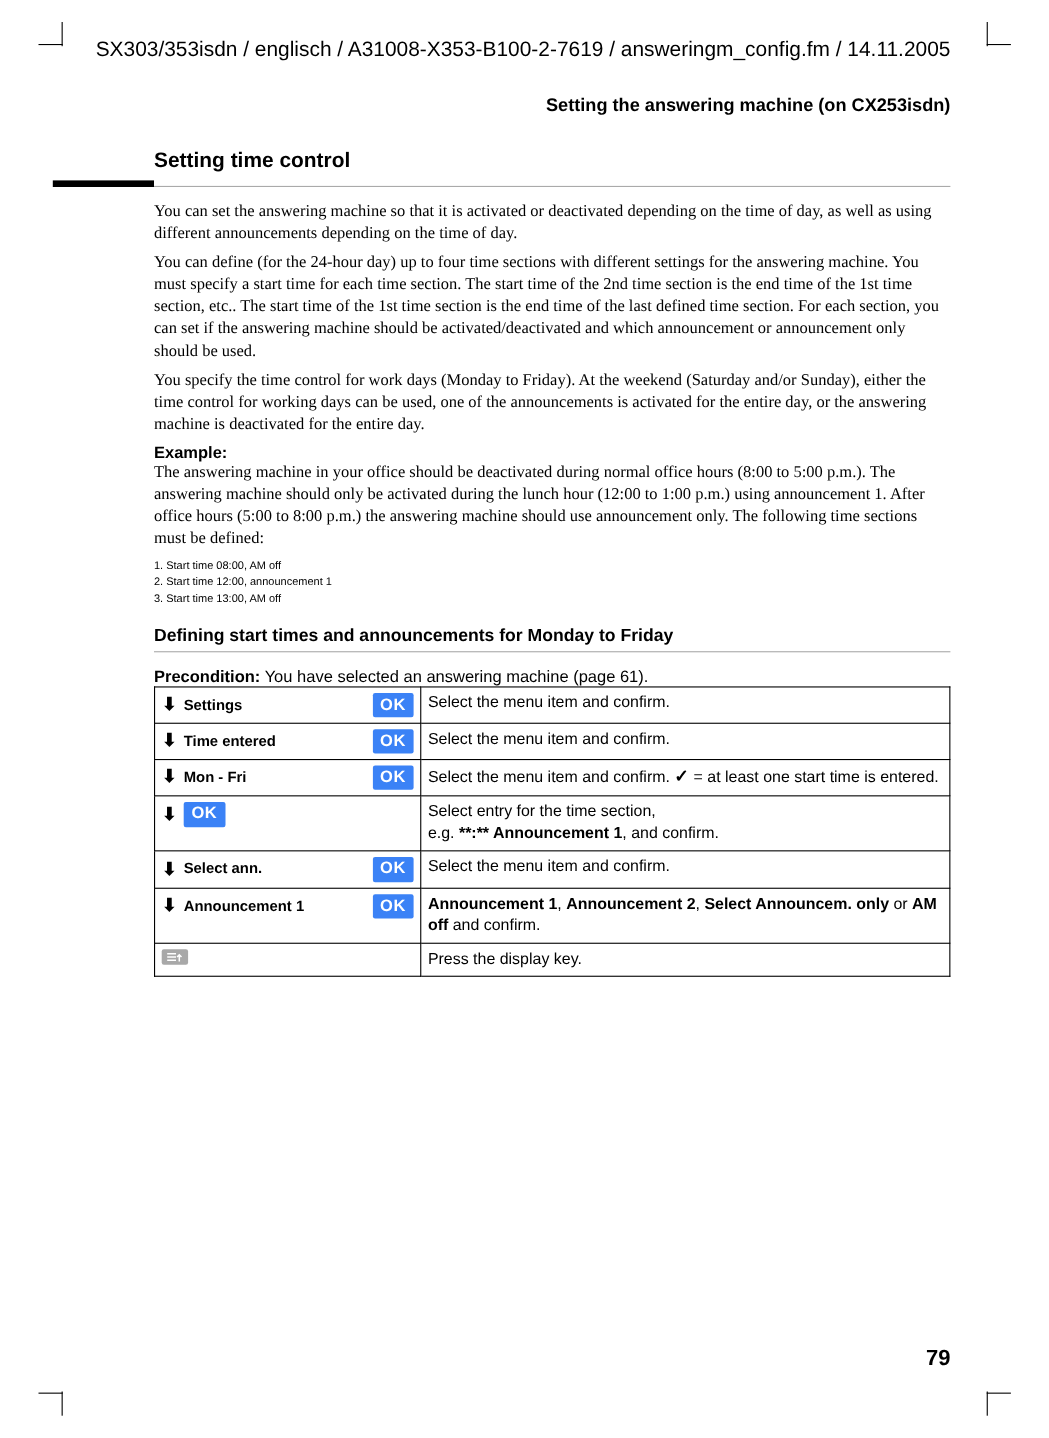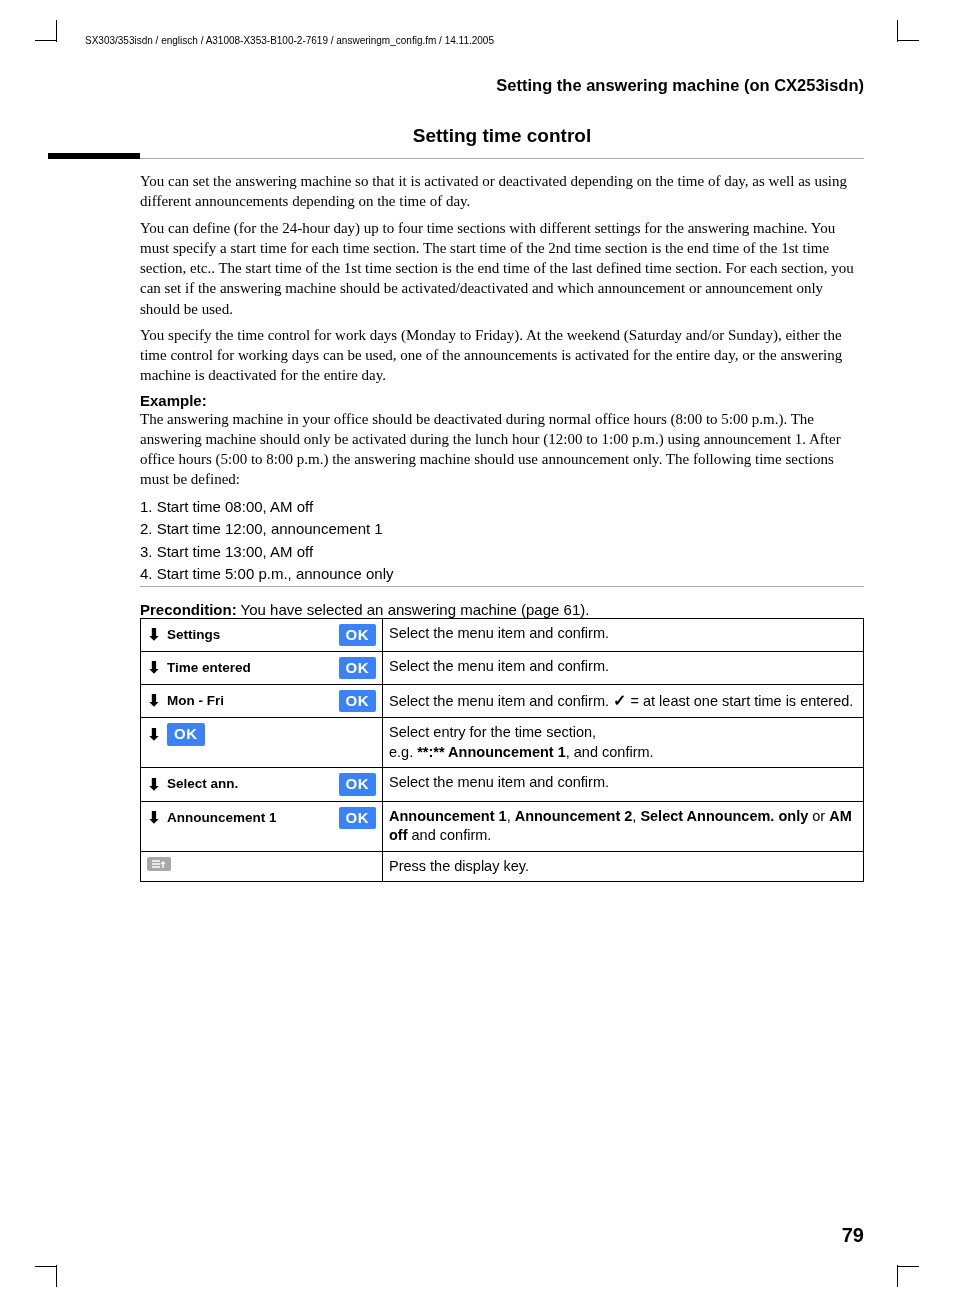--- a/index.html
+++ b/index.html
@@ -18,36 +18,35 @@
     .crop-mark {
       position: absolute;
       background: #000;
     }
     .cm-h { width: 22px; height: 1px; }
     .cm-v { width: 1px; height: 22px; }
     .page {
       padding: 35px 90px 50px 140px;
     }
     .header-path {
-      font-size: 10px;
-      text-align: left;
+      font-size: 19px;
+      text-align: right;
       margin-bottom: 30px;
       margin-left: -55px;
     }
     .section-title-right {
       font-size: 16.5px;
       font-weight: bold;
       text-align: right;
       margin-bottom: 30px;
     }
     .h2 {
       font-size: 19px;
       font-weight: bold;
       margin-bottom: 6px;
-      text-align: center;
     }
     .thick-rule {
       display: flex;
       align-items: flex-end;
       margin-bottom: 12px;
     }
     .thick-rule .heavy {
       width: 92px;
       height: 6px;
       background: #000;
@@ -67,21 +66,21 @@
     .bold-label {
       font-weight: bold;
       font-size: 15px;
       margin-top: 6px;
     }
     .ol {
       list-style: none;
       margin-top: 4px;
     }
     .ol li {
-      font-size: 15px;
+      font-size: 10px;
       line-height: 1.5;
     }
     .h3 {
       font-size: 16px;
       font-weight: bold;
       margin-top: 18px;
       margin-bottom: 4px;
     }
     .thin-rule {
       height: 1px;
@@ -179,23 +178,23 @@
   <p class="para">You can set the answering machine so that it is activated or deactivated depending on the time of day, as well as using different announcements depending on the time of day.</p>
   <p class="para">You can define (for the 24-hour day) up to four time sections with different settings for the answering machine. You must specify a start time for each time section. The start time of the 2nd time section is the end time of the 1st time section, etc.. The start time of the 1st time section is the end time of the last defined time section. For each section, you can set if the answering machine should be activated/deactivated and which announcement or announcement only should be used.</p>
   <p class="para">You specify the time control for work days (Monday to Friday). At the weekend (Saturday and/or Sunday), either the time control for working days can be used, one of the announcements is activated for the entire day, or the answering machine is deactivated for the entire day.</p>
 
   <p class="bold-label">Example:</p>
   <p class="para">The answering machine in your office should be deactivated during normal office hours (8:00 to 5:00 p.m.). The answering machine should only be activated during the lunch hour (12:00 to 1:00 p.m.) using announcement 1. After office hours (5:00 to 8:00 p.m.) the answering machine should use announcement only. The following time sections must be defined:</p>
   <ul class="ol">
     <li>1.  Start time 08:00, AM off</li>
     <li>2.  Start time 12:00, announcement 1</li>
     <li>3.  Start time 13:00, AM off</li>
-    <li>4.  Start time 5:00 p.m., announce only</li>
   </ul>
 
+  <div class="h3">Defining start times and announcements for Monday to Friday</div>
   <div class="thin-rule"></div>
 
   <p class="precondition">
     <b>Precondition:</b><span> You have selected an answering machine (page 61).</span>
   </p>
 
   <table class="proc-table">
     <tbody>
         <tr>
       <td class="left">

